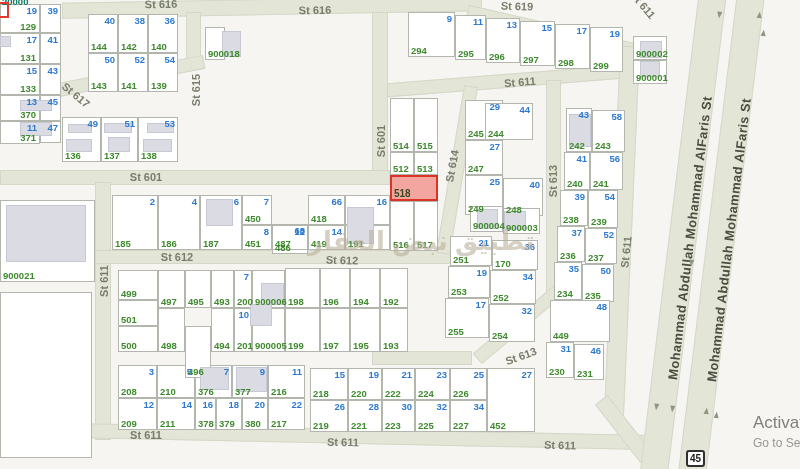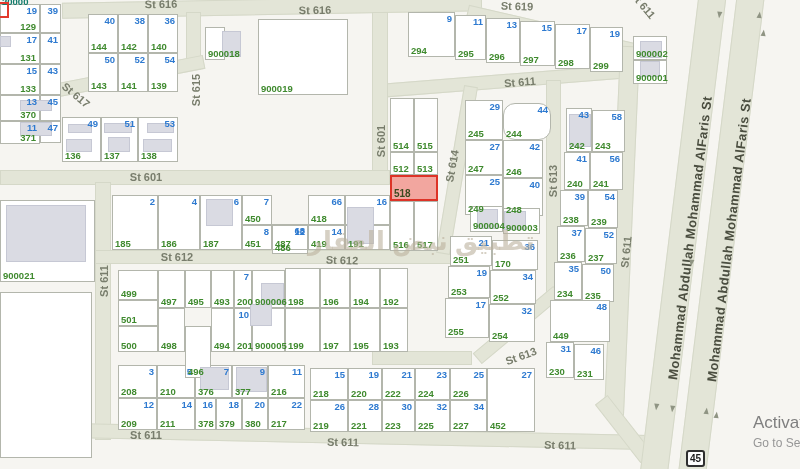--- a/index.html
+++ b/index.html
@@ -127,23 +127,20 @@
       <span class="lot">51</span>
       <span class="num">137</span>
     </div>
     <div class="parcel" style="left: 138px; top: 117px; width: 40px; height: 45px;">
       <span class="lot">53</span>
       <span class="num">138</span>
     </div>
     <div class="parcel" style="left: 205px; top: 27px; width: 20px; height: 33px;">
       <span class="num">900018</span>
     </div>
-    <div class="parcel" style="left: 258px; top: 19px; width: 90px; height: 76px;">
-      <span class="num">900019</span>
-    </div>
     <div class="parcel" style="left: 408px; top: 12px; width: 47px; height: 45px;">
       <span class="lot">9</span>
       <span class="num">294</span>
     </div>
     <div class="parcel" style="left: 455px; top: 15px; width: 31px; height: 45px;">
       <span class="lot">11</span>
       <span class="num">295</span>
     </div>
     <div class="parcel" style="left: 486px; top: 18px; width: 34px; height: 45px;">
       <span class="lot">13</span>
@@ -185,31 +182,27 @@
     <div class="parcel" style="left: 390px; top: 201px; width: 24px; height: 50px;">
       <span class="num">516</span>
     </div>
     <div class="parcel" style="left: 414px; top: 201px; width: 24px; height: 50px;">
       <span class="num">517</span>
     </div>
     <div class="parcel" style="left: 465px; top: 100px; width: 38px; height: 40px;">
       <span class="lot">29</span>
       <span class="num">245</span>
     </div>
-    <div class="parcel" style="left: 503px; top: 103px; width: 48px; height: 37px; border-radius: 12px;">
+    <div class="parcel" style="left: 485px; top: 103px; width: 48px; height: 37px;">
       <span class="lot">44</span>
       <span class="num">244</span>
     </div>
     <div class="parcel" style="left: 465px; top: 140px; width: 38px; height: 35px;">
       <span class="lot">27</span>
       <span class="num">247</span>
-    </div>
-    <div class="parcel" style="left: 503px; top: 140px; width: 40px; height: 38px;">
-      <span class="lot">42</span>
-      <span class="num">246</span>
     </div>
     <div class="parcel" style="left: 465px; top: 175px; width: 38px; height: 40px;">
       <span class="lot">25</span>
       <span class="num">249</span>
     </div>
     <div class="parcel" style="left: 503px; top: 178px; width: 40px; height: 38px;">
       <span class="lot">40</span>
       <span class="num">248</span>
     </div>
     <div class="parcel" style="left: 470px; top: 206px; width: 33px; height: 26px;">

